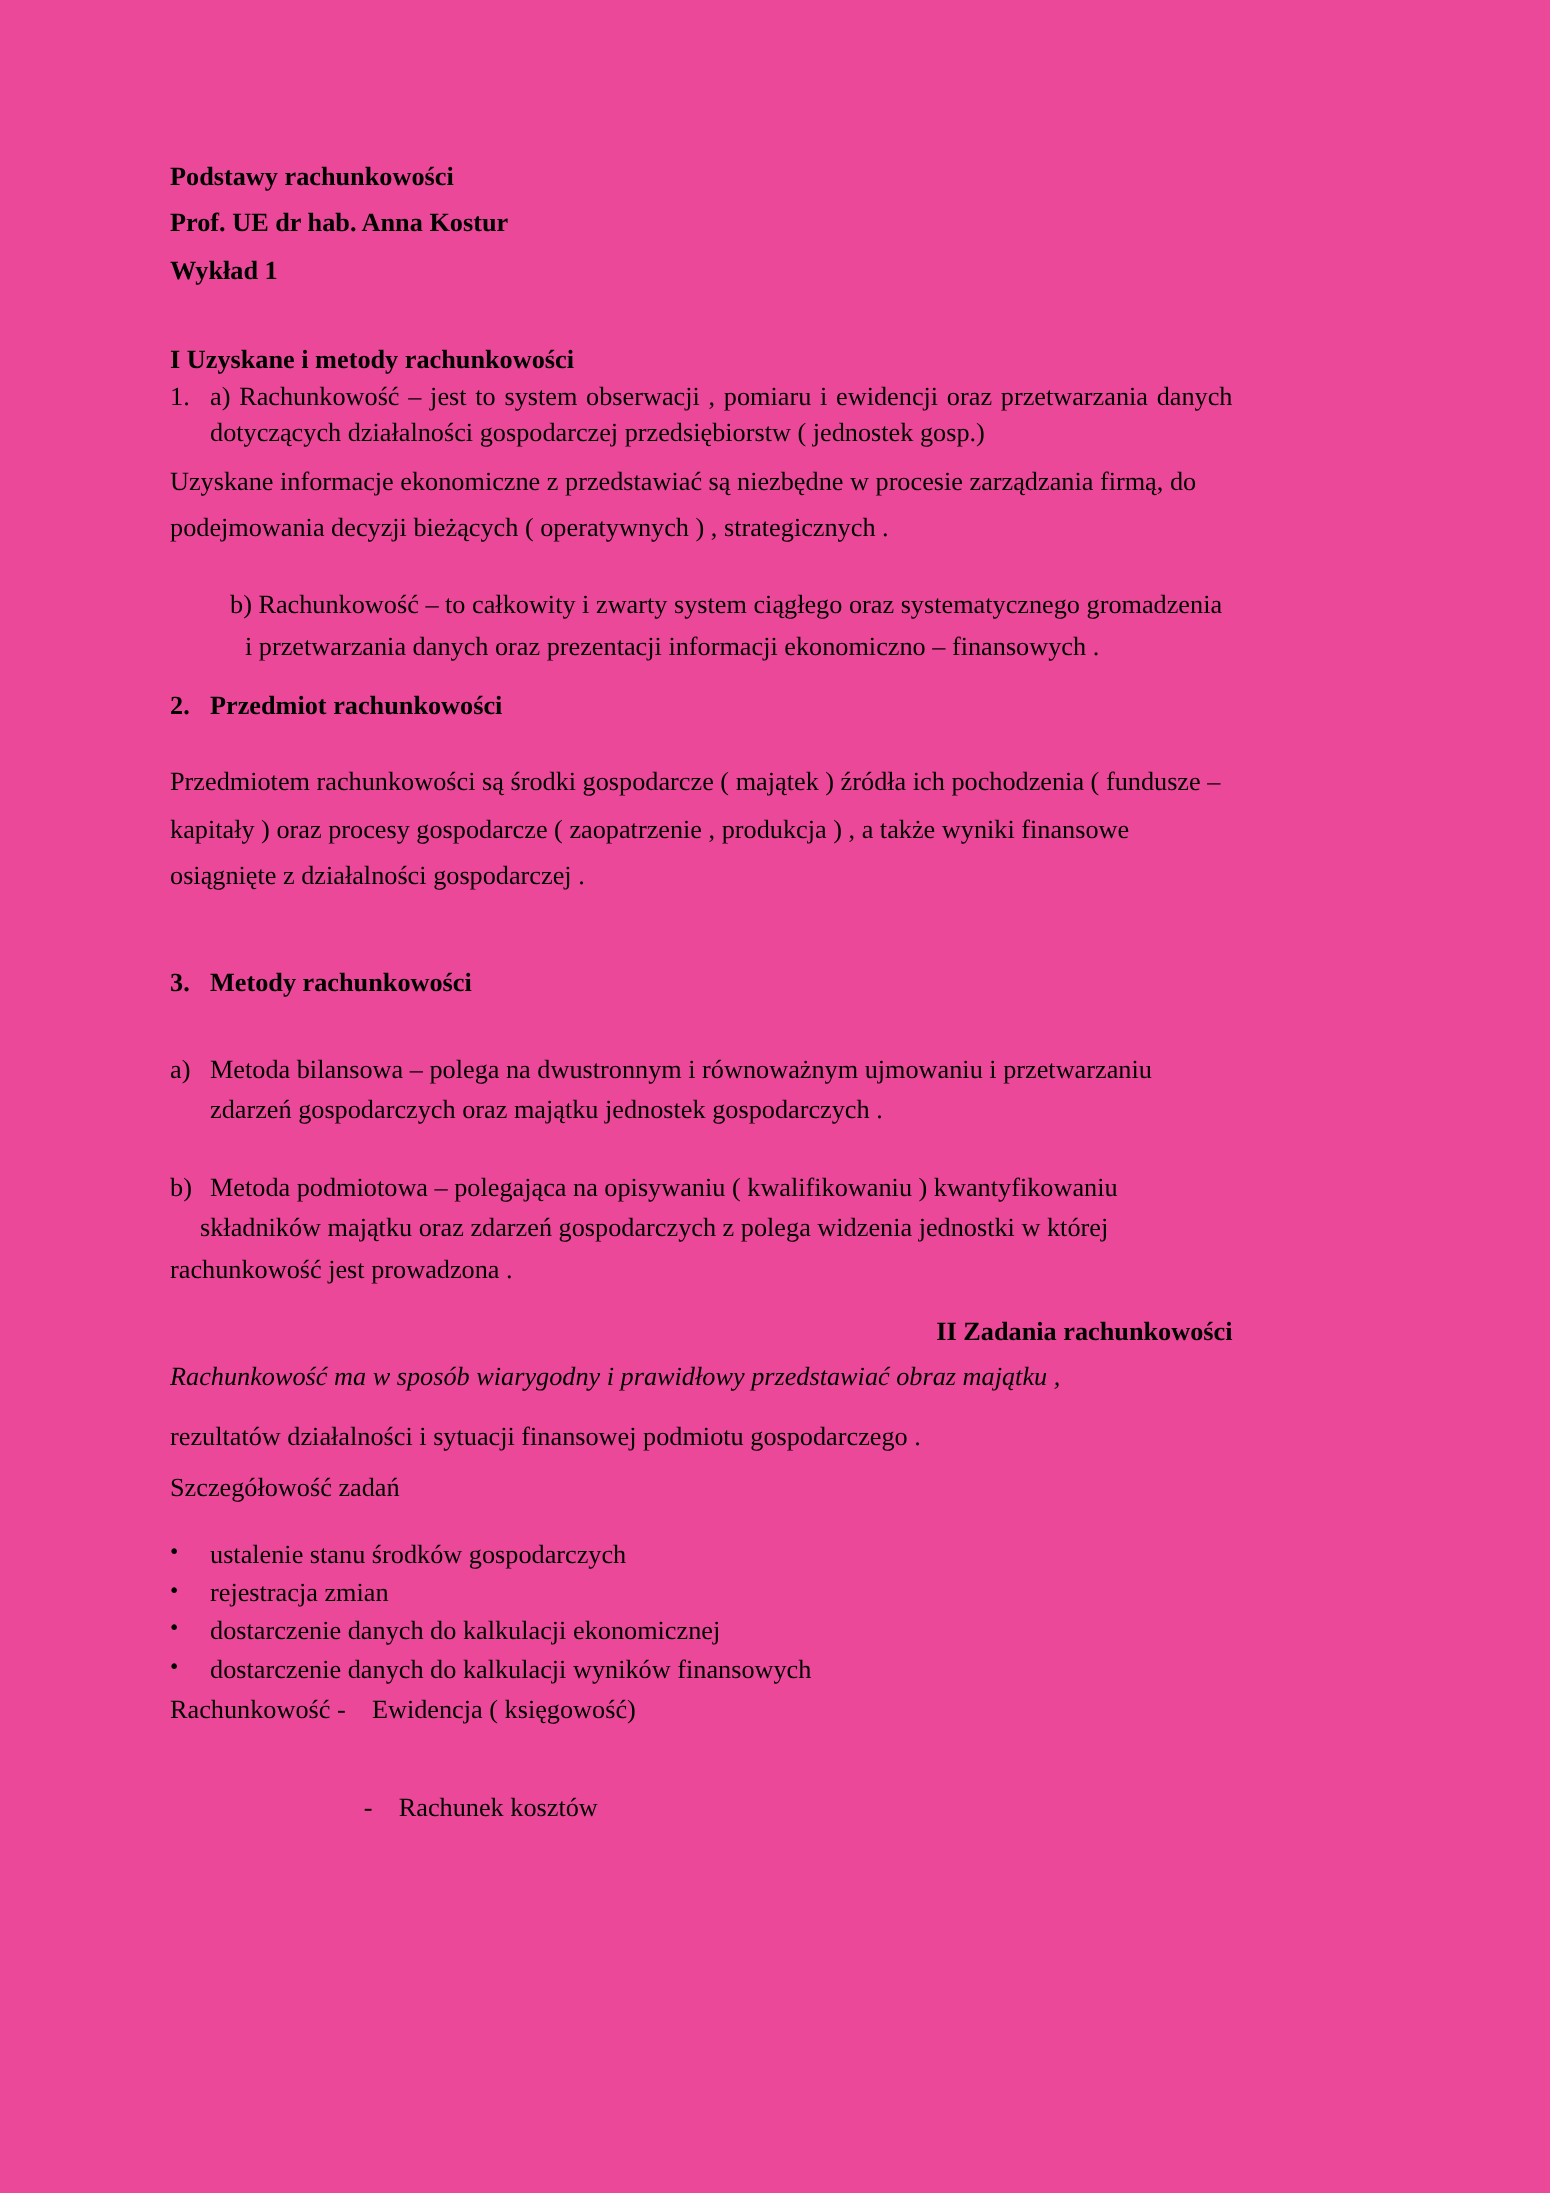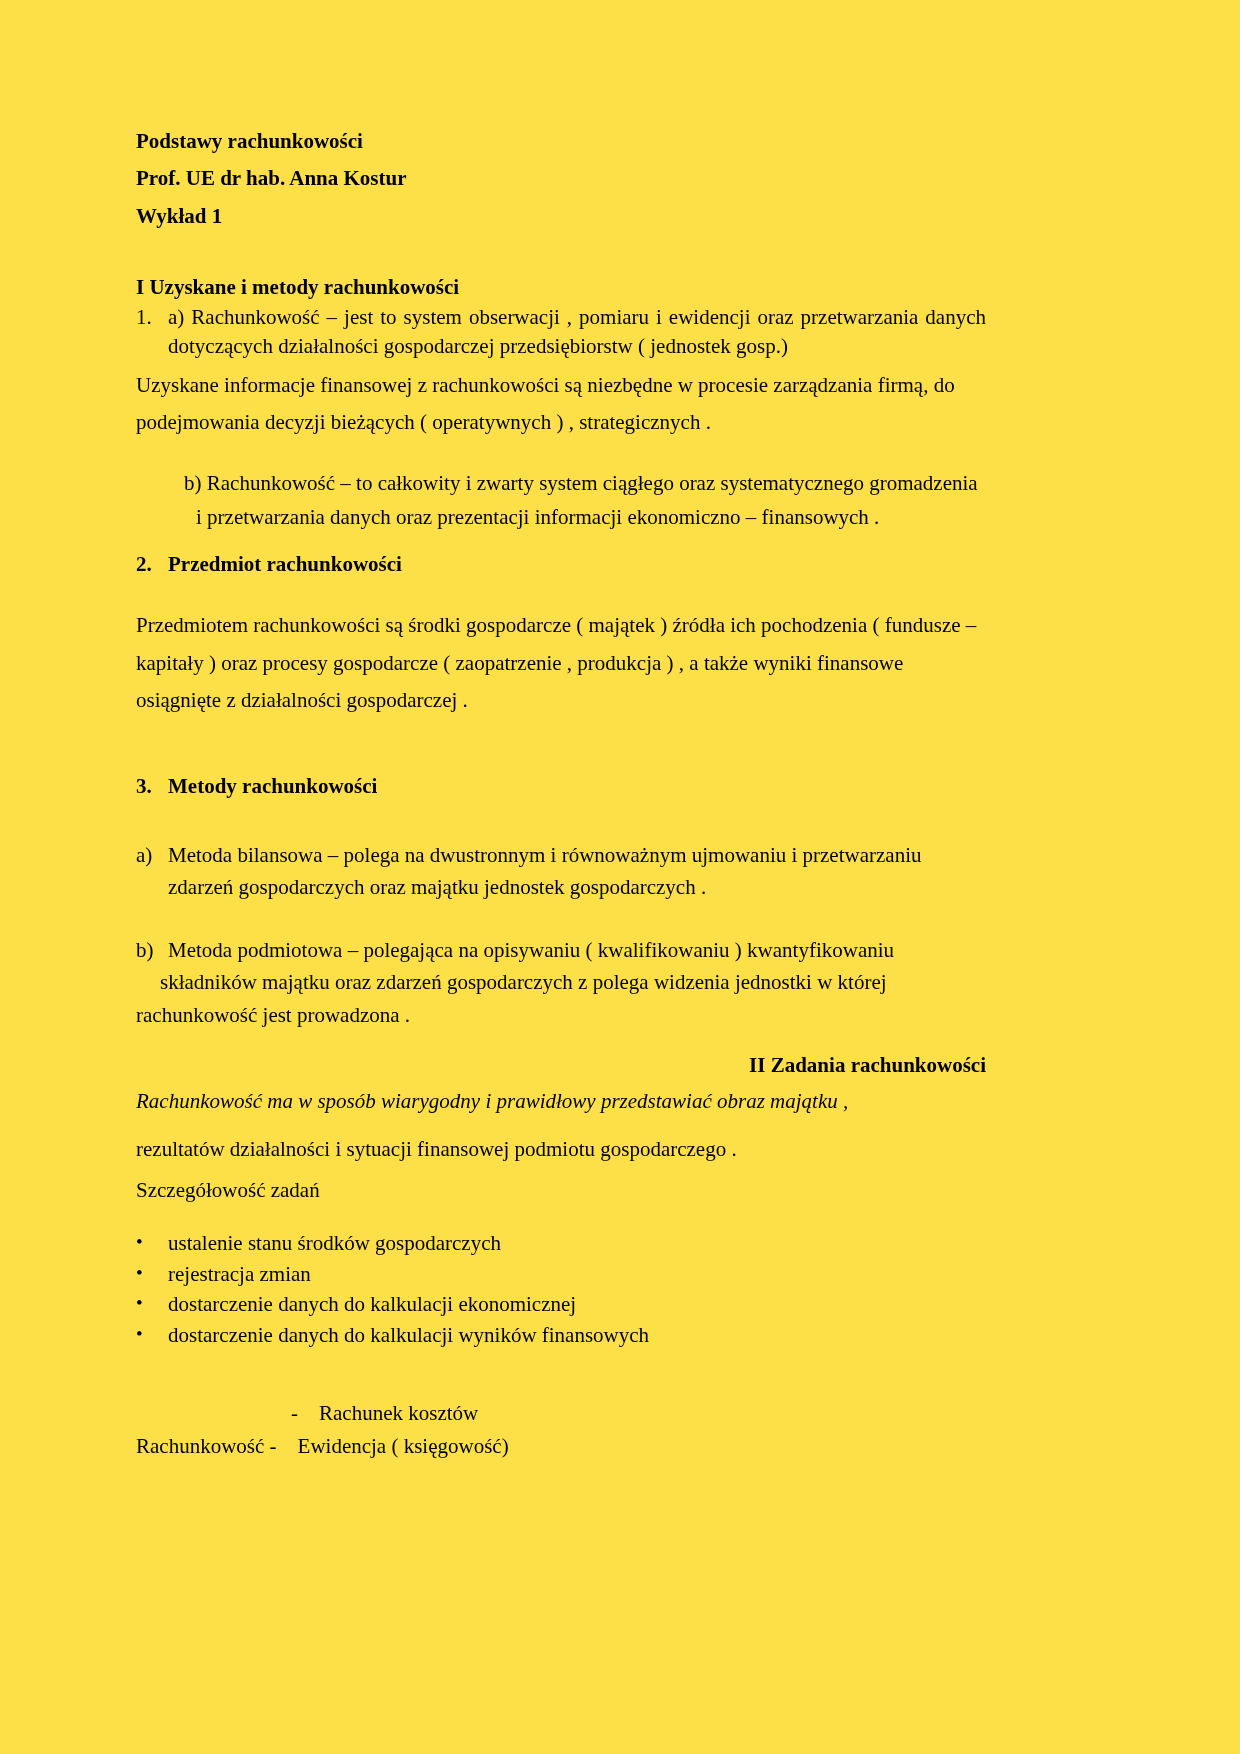--- a/index.html
+++ b/index.html
@@ -6,21 +6,21 @@
   html, body { background: #ffffff; }
   body {
     width: 1240px;
     min-height: 1754px;
     font-family: "Liberation Serif", serif;
     color: #000000;
   }
   .page {
     width: 1240px;
     min-height: 1754px;
-    background: #fde047;
+    background: #ec4899;
     padding: 126px 254px 80px 136px;
   }
   .content {
     width: 850px;
     font-size: 21px;
     line-height: 1.5;
   }
   .bold { font-weight: bold; }
   .justify { text-align: justify; }
   .pre { white-space: pre-wrap; }
@@ -81,21 +81,21 @@
     </div>
 
     <div>
       <p class="bold sec-heading">I Uzyskane i metody rachunkowości</p>
 
       <div class="li li-tight">
         <span class="marker">1.</span>
         <div class="li-text justify">a) Rachunkowość – jest to system obserwacji , pomiaru i ewidencji oraz przetwarzania danych dotyczących działalności gospodarczej przedsiębiorstw ( jednostek gosp.)</div>
       </div>
 
-      <p class="para-uzyskane">Uzyskane informacje finansowej z rachunkowości są niezbędne w procesie zarządzania firmą, do podejmowania decyzji bieżących ( operatywnych ) , strategicznych .</p>
+      <p class="para-uzyskane">Uzyskane informacje ekonomiczne z przedstawiać są niezbędne w procesie zarządzania firmą, do podejmowania decyzji bieżących ( operatywnych ) , strategicznych .</p>
 
       <div class="sub-b">b) Rachunkowość – to całkowity i zwarty system ciągłego oraz systematycznego gromadzenia i przetwarzania danych oraz prezentacji informacji ekonomiczno – finansowych .</div>
 
       <div class="li li-normal item2-row">
         <span class="marker bold">2.</span>
         <div class="li-text bold">Przedmiot rachunkowości</div>
       </div>
 
       <p class="para-przedmiot">Przedmiotem rachunkowości są środki gospodarcze ( majątek ) źródła ich pochodzenia ( fundusze – kapitały ) oraz procesy gospodarcze ( zaopatrzenie , produkcja ) , a także wyniki finansowe osiągnięte z działalności gospodarczej .</p>
 
@@ -136,18 +136,18 @@
         <div class="bullet-row">
           <span class="bullet">•</span>
           <span class="bullet-text">dostarczenie danych do kalkulacji ekonomicznej</span>
         </div>
         <div class="bullet-row">
           <span class="bullet">•</span>
           <span class="bullet-text">dostarczenie danych do kalkulacji wyników finansowych</span>
         </div>
       </div>
 
+      <p class="pre footer-line1">Rachunkowość -    Ewidencja ( księgowość)</p>
       <p class="pre footer-line2">-    Rachunek kosztów</p>
-      <p class="pre footer-line1">Rachunkowość -    Ewidencja ( księgowość)</p>
     </div>
 
   </div>
 </div>
 
 </body></html>

